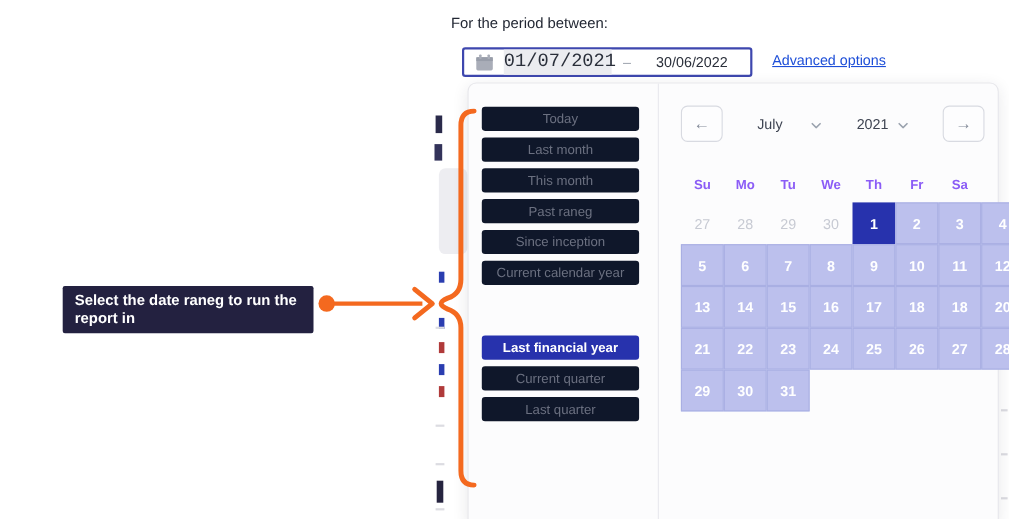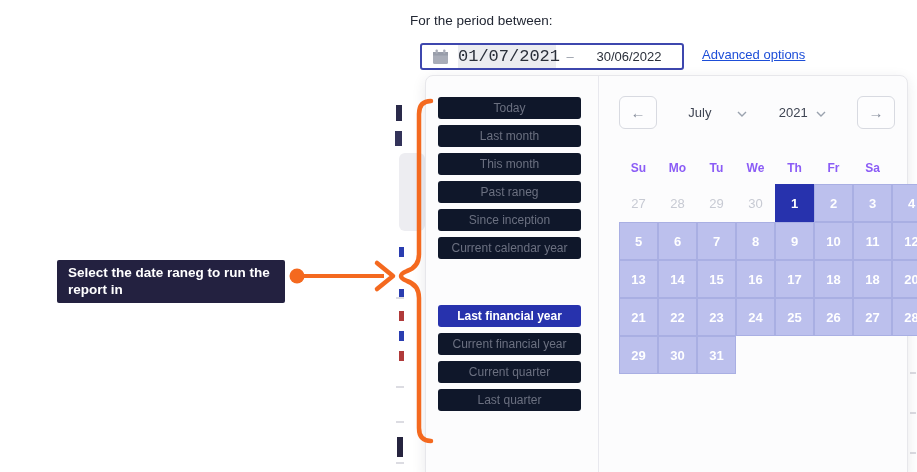--- a/index.html
+++ b/index.html
@@ -107,21 +107,20 @@
 
 <div class="abs panel">
   <div class="preset-list">
       <div class="preset-btn">Today</div>
       <div class="preset-btn">Last month</div>
       <div class="preset-btn">This month</div>
       <div class="preset-btn">Past raneg</div>
       <div class="preset-btn">Since inception</div>
       <div class="preset-btn">Current calendar year</div>
       <div class="preset-btn selected">Last financial year</div>
-      <div class="preset-btn">Current financial year</div>
       <div class="preset-btn">Current quarter</div>
       <div class="preset-btn">Last quarter</div>
     </div>
   <div class="panel-divider"></div>
 
   <div class="cal">
     <div class="cal-nav">
       <div class="nav-btn">
         <span>←</span>
       </div>

